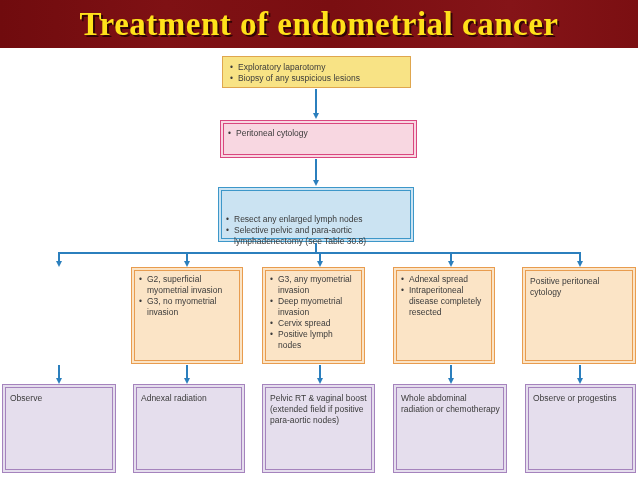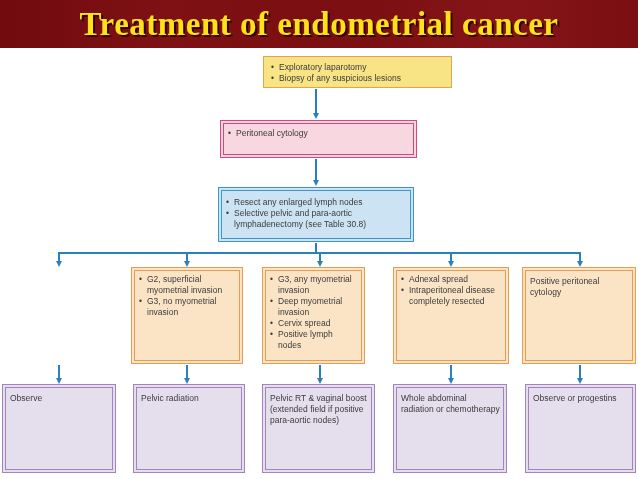--- a/index.html
+++ b/index.html
@@ -21,41 +21,41 @@
     white-space:nowrap;
   }
   
   .node {
     position:absolute; box-sizing:border-box;
     color:var(--text,#3B3B3B); font-size:8.5px; line-height:11px;
     background:var(--fl); border:1.5px solid var(--bc);
     box-shadow: inset 0 0 0 2px var(--fl), inset 0 0 0 3px var(--bc);
     padding:6px 6px 0 7px;
   }
-  .node.single { box-shadow:none;margin-left:41px; }
+  .node.single { box-shadow:none; }
   .li { position:relative; padding-left:8px; }
   .li::before { content:"•"; position:absolute; left:0; top:-0.5px; }
   .li.plain { padding-left:0; }
   .li.plain::before { content:none; }
 
   .yellow { --fl:var(--step1-fill,#F8E385); --bc:var(--step1-border,#DFA64E); }
   .pink   { --fl:var(--step2-fill,#F8D7E1); --bc:var(--step2-border,#D9477F); }
   .blue   { --fl:var(--step3-fill,#CBE3F2); --bc:var(--step3-border,#3D97C9); }
   .orange { --fl:var(--condition-fill,#FBE4C6); --bc:var(--condition-border,#E89C4F); }
   .purple { --fl:var(--treatment-fill,#E5DEED); --bc:var(--treatment-border,#A583BD); }
 
   #step1 { left:222px; top:56px;  width:189px; height:32px; padding-top:5px; }
   #step2 { left:220px; top:120px; width:197px; height:38px; padding-top:7px; }
-  #step3 { left:218px; top:187px; width:196px; height:55px; padding-top:9px; }
+  #step3 { left:218px; top:187px; width:196px; height:55px; padding-top:26px; }
 
   .cond  { top:267px; height:97px; }
   #c1 { left:4px;   width:111px; }
   #c2 { left:131px; width:112px; }
   #c3 { left:262px; width:103px; }
-  #c4 { left:393px; width:116px; }
+  #c4 { left:393px; width:102px; }
   #c5 { left:522px; width:114px; padding-top:8px; }
 
   .treat { top:384px; height:89px; padding-top:8px; }
   #t1 { left:2px;   width:114px; }
   #t2 { left:133px; width:112px; }
   #t3 { left:262px; width:113px; }
   #t4 { left:393px; width:114px; }
   #t5 { left:525px; width:111px; }
 
   
@@ -136,21 +136,21 @@
   <div class="ah" style="left:316.5px; top:377.5px;"></div>
   <div class="vline" style="left:450.25px; top:365px; height:13px;"></div>
   <div class="ah" style="left:447.5px; top:377.5px;"></div>
   <div class="vline" style="left:579.25px; top:365px; height:13px;"></div>
   <div class="ah" style="left:576.5px; top:377.5px;"></div>
 
   <div class="node purple treat" id="t1">
     <div>Observe</div>
   </div>
   <div class="node purple treat" id="t2">
-    <div>Pelvic radiation</div>
+    <div>Adnexal radiation</div>
   </div>
   <div class="node purple treat" id="t3">
     <div>Pelvic RT &amp; vaginal boost (extended field if positive para-aortic nodes)</div>
   </div>
   <div class="node purple treat" id="t4">
     <div>Whole abdominal radiation or chemotherapy</div>
   </div>
   <div class="node purple treat" id="t5">
     <div>Observe or progestins</div>
   </div>

